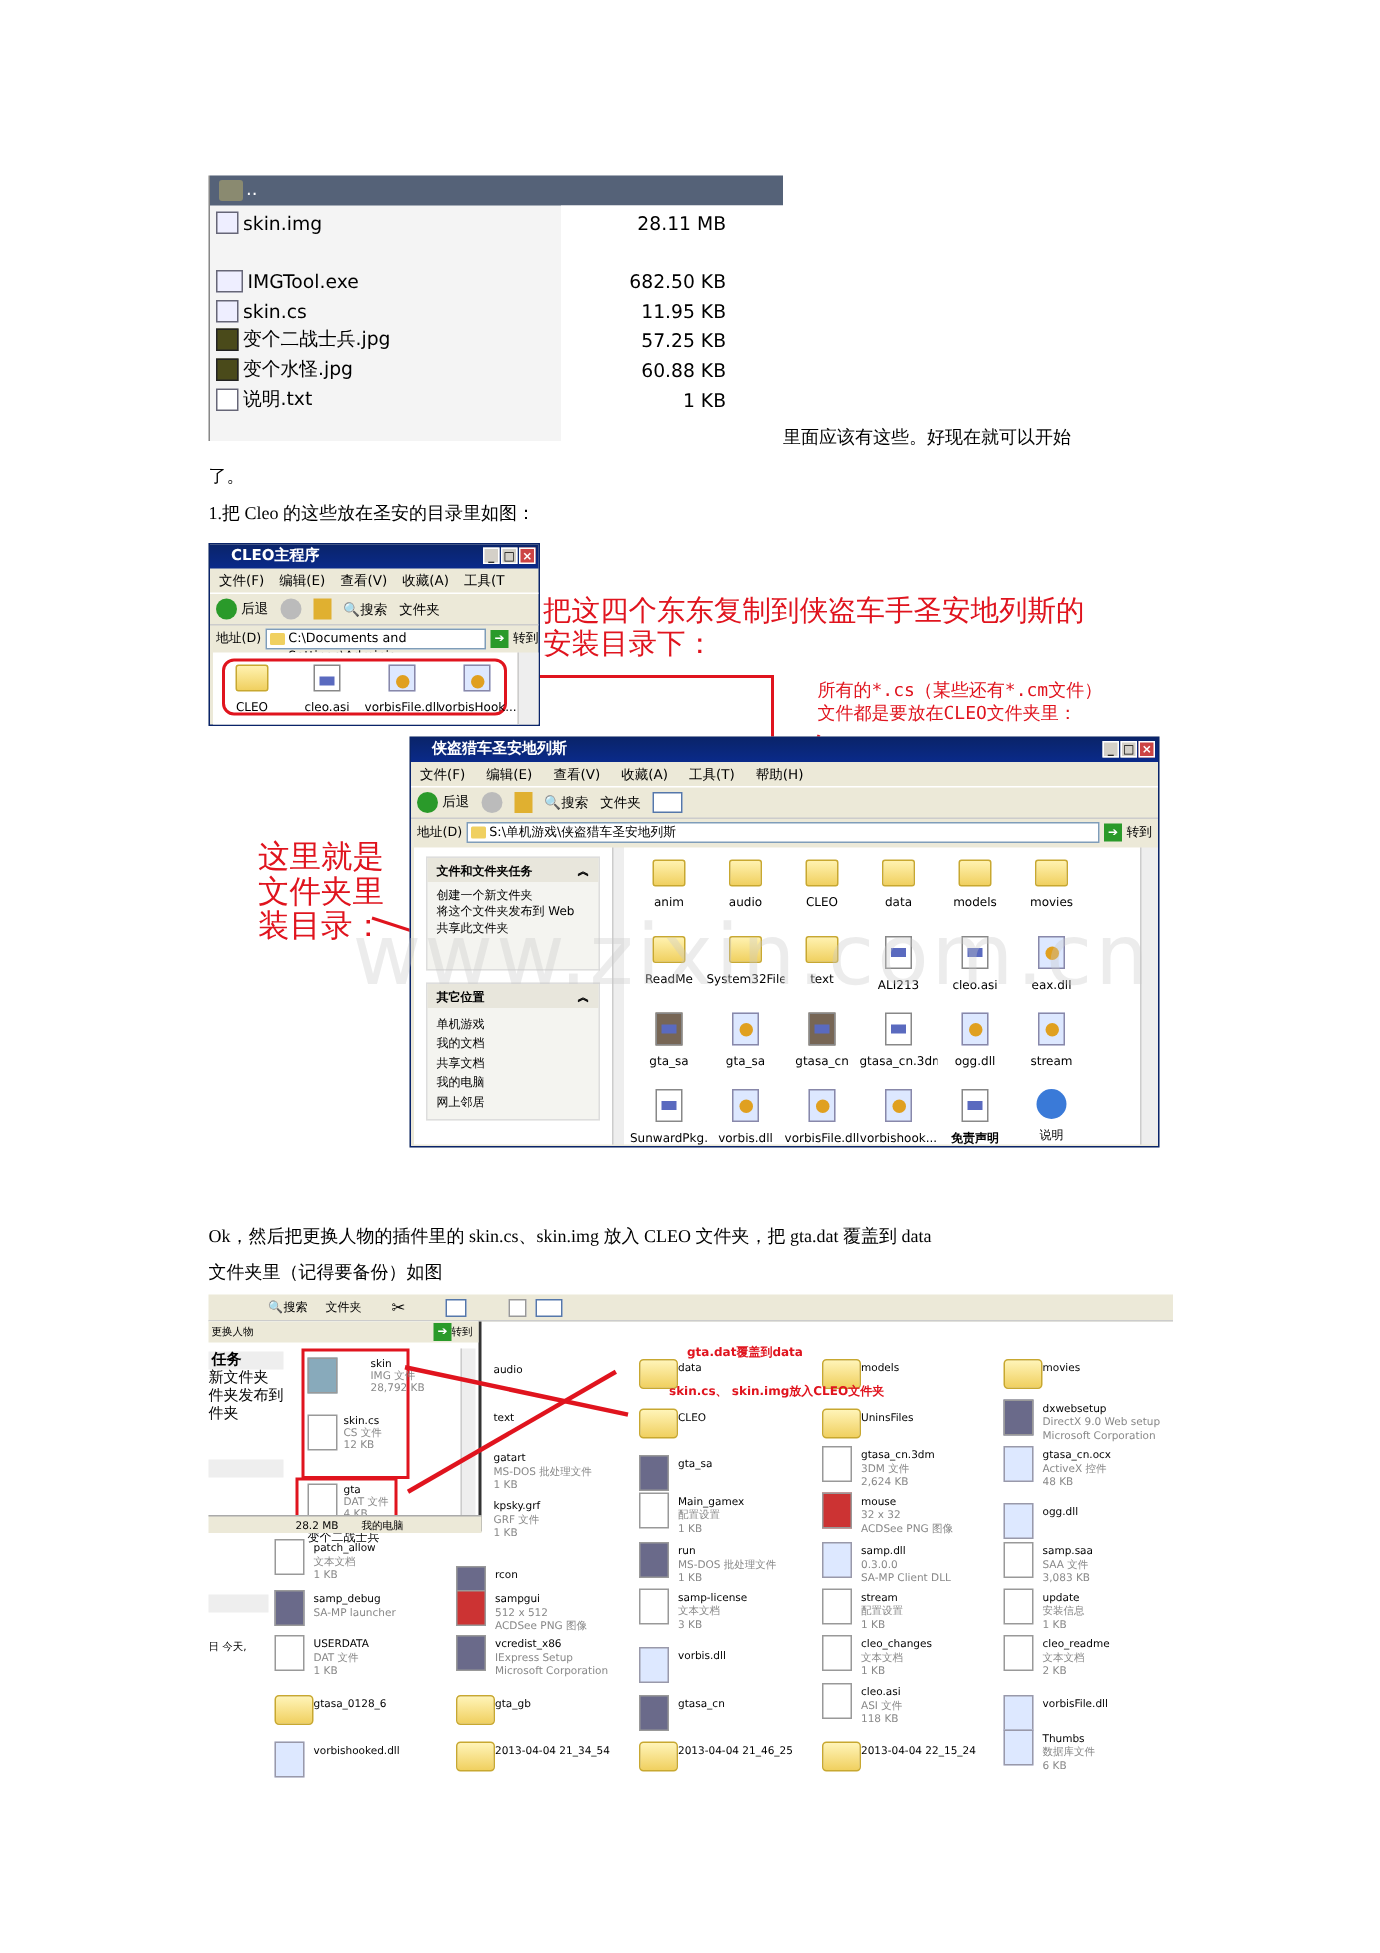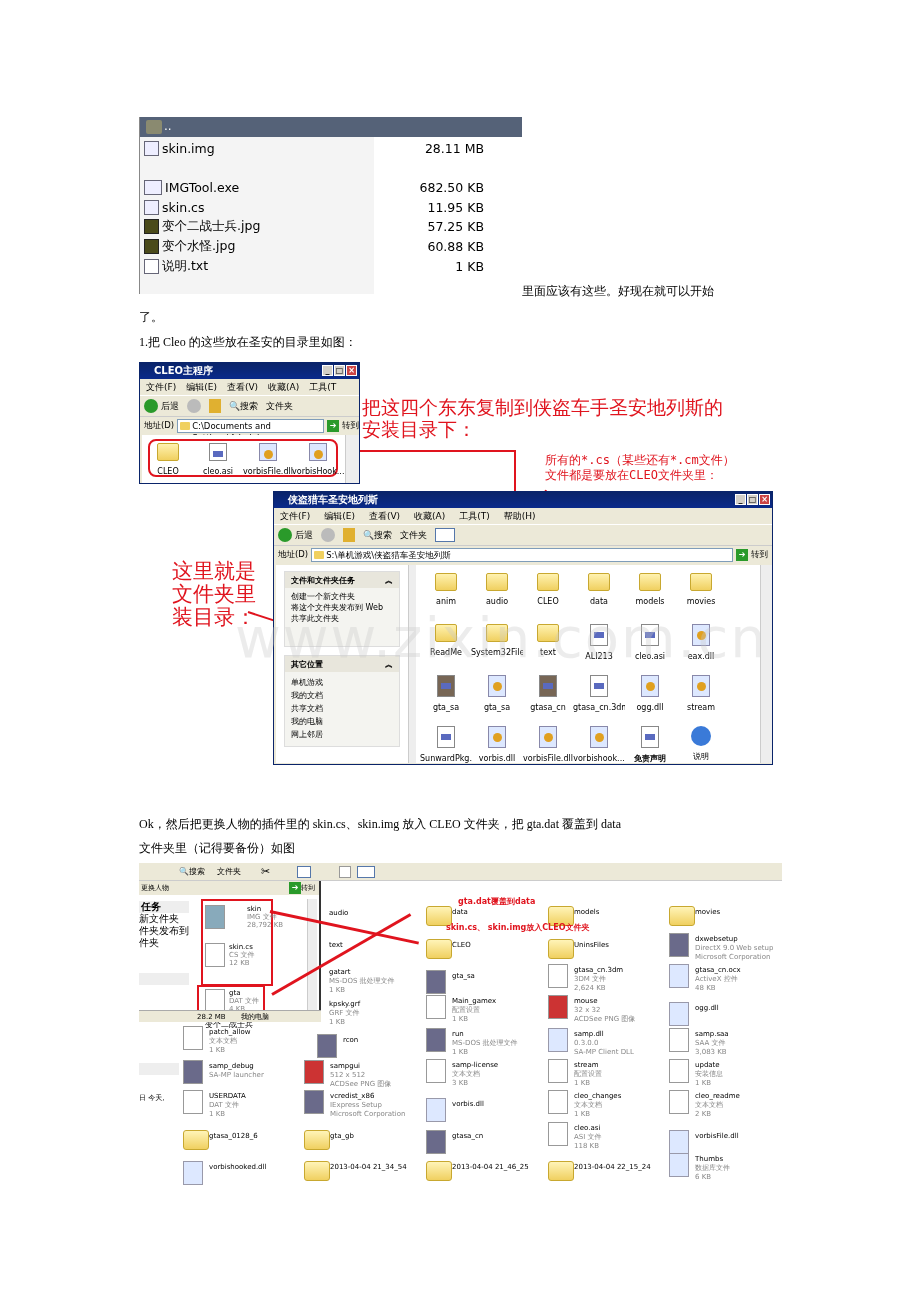--- a/index.html
+++ b/index.html
@@ -492,21 +492,21 @@
         <div class="sub"></div>
       </div>
       <div class="ti" style="left: 70px; top: 165px;">
         <div class="ico">
           <div class="docb"></div>
         </div>
         <div>patch_allow</div>
         <div class="sub">文本文档</div>
         <div class="sub">1 KB</div>
       </div>
-      <div class="ti" style="left: 191px; top: 173px; margin-left: 13px;">
+      <div class="ti" style="left: 191px; top: 183px;">
         <div class="ico">
           <div class="docb" style="background: rgb(106, 106, 138);"></div>
         </div>
         <div>rcon</div>
         <div class="sub"></div>
         <div class="sub"></div>
       </div>
       <div class="ti" style="left: 313px; top: 167px;">
         <div class="ico">
           <div class="docb" style="background: rgb(106, 106, 138);"></div>

